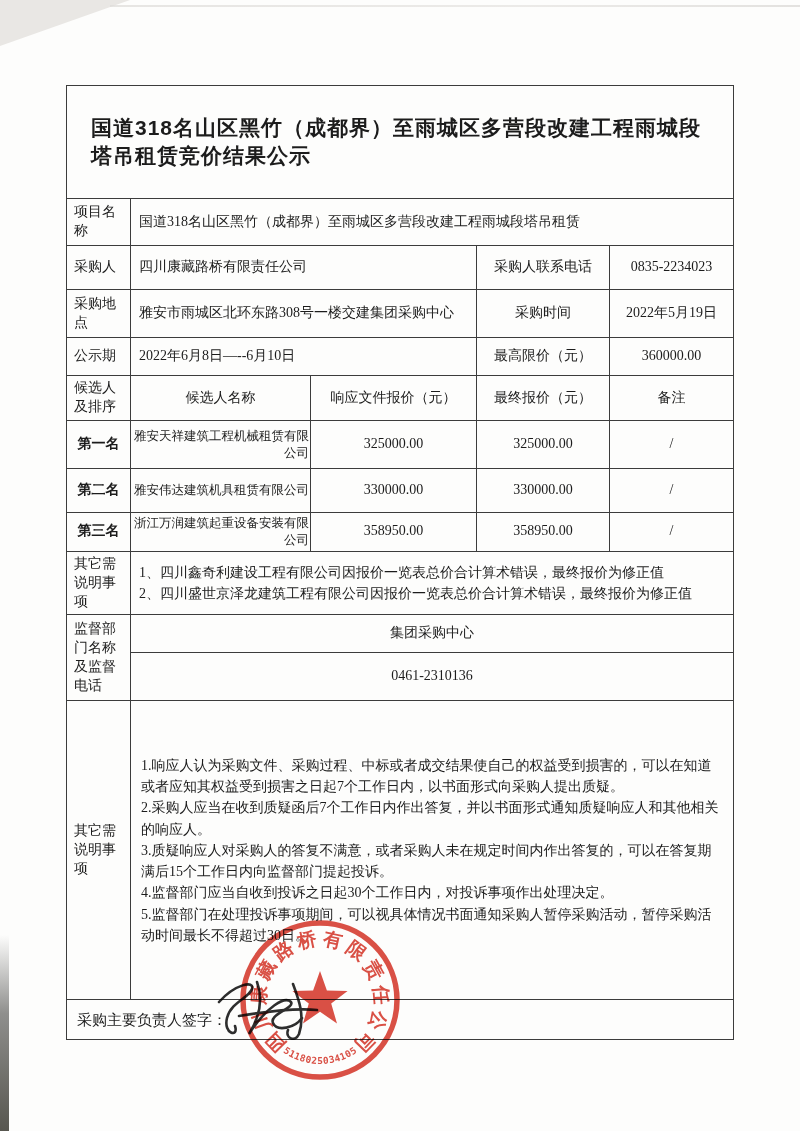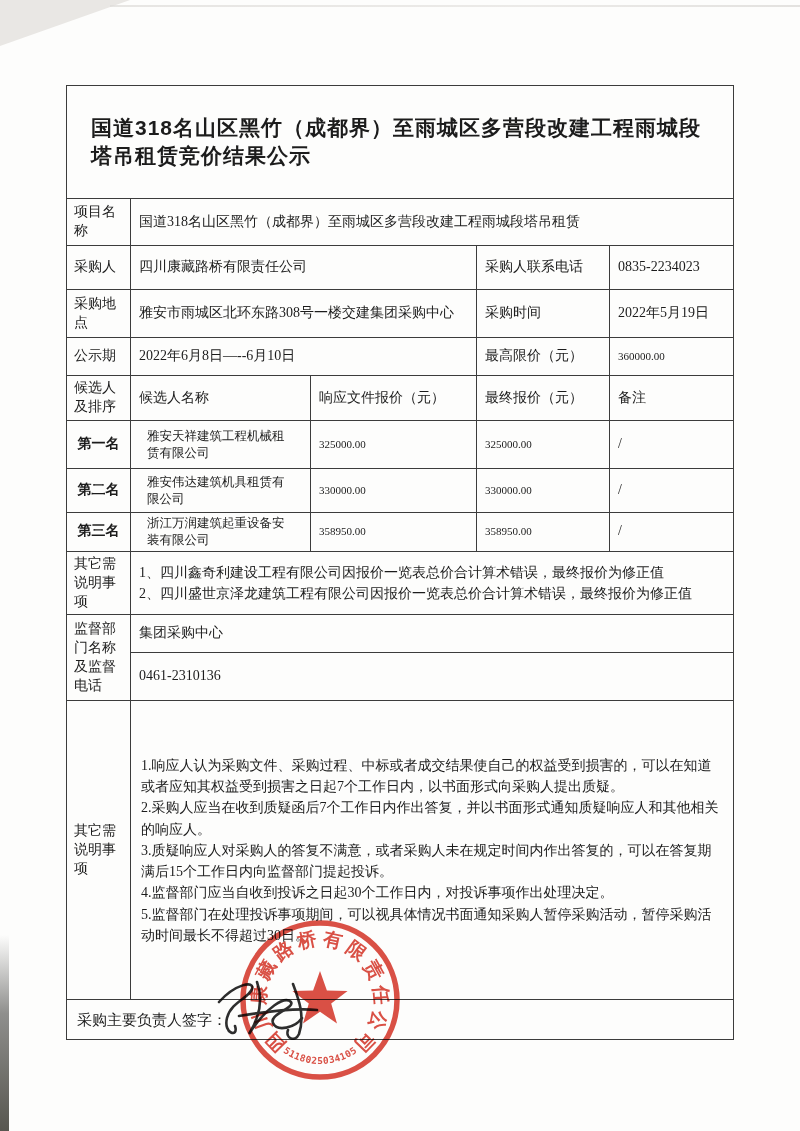--- a/index.html
+++ b/index.html
@@ -37,24 +37,24 @@
     line-height:1.35;
     word-break:break-all;
   }
   .title-cell{
     text-align:left;font-weight:bold;font-size:21px;line-height:1.55;
     letter-spacing:1px;
     font-family:"Liberation Sans","DejaVu Sans",sans-serif;
     padding:10px 24px !important;
   }
   .lbl{padding:3px 7px !important;text-align:left;}
-  .c{text-align:left;}
-  .name-cell{font-size:12.5px;text-align:left;padding:2px 16px !important;line-height:1.4;}
+  .c{text-align:center;}
+  .name-cell{font-size:12.5px;text-align:right;padding:2px 1px !important;line-height:1.4;}
   .rank-cell{text-align:center;font-weight:bold;}
-  .price{font-size:11px;}
+  .price{font-size:14px;}
   .notes-cell div{line-height:1.5;}
   .dispute-cell{padding:4px 10px !important;}
   .dispute-cell div{line-height:1.52;}
   .sign-cell{font-size:15px;padding:6px 10px !important;}
   
   .stamp{
     position:absolute;left:233px;top:913px;width:174px;height:174px;
     mix-blend-mode:multiply;opacity:.88;
   }
   .stamp-char{

